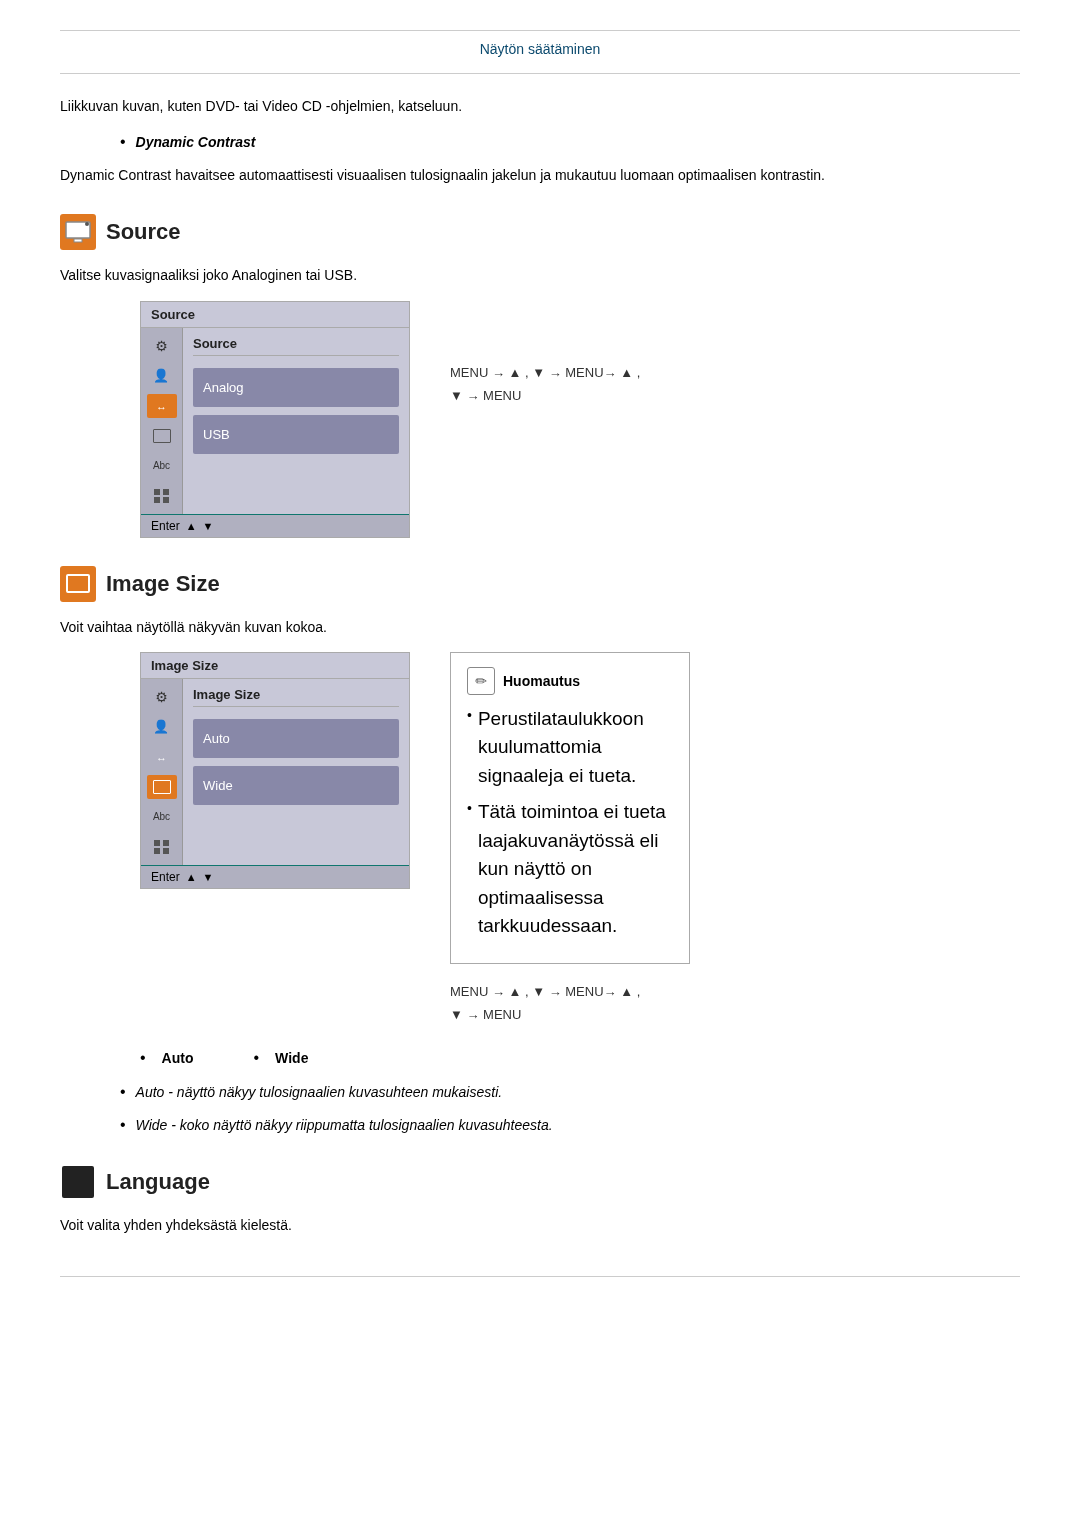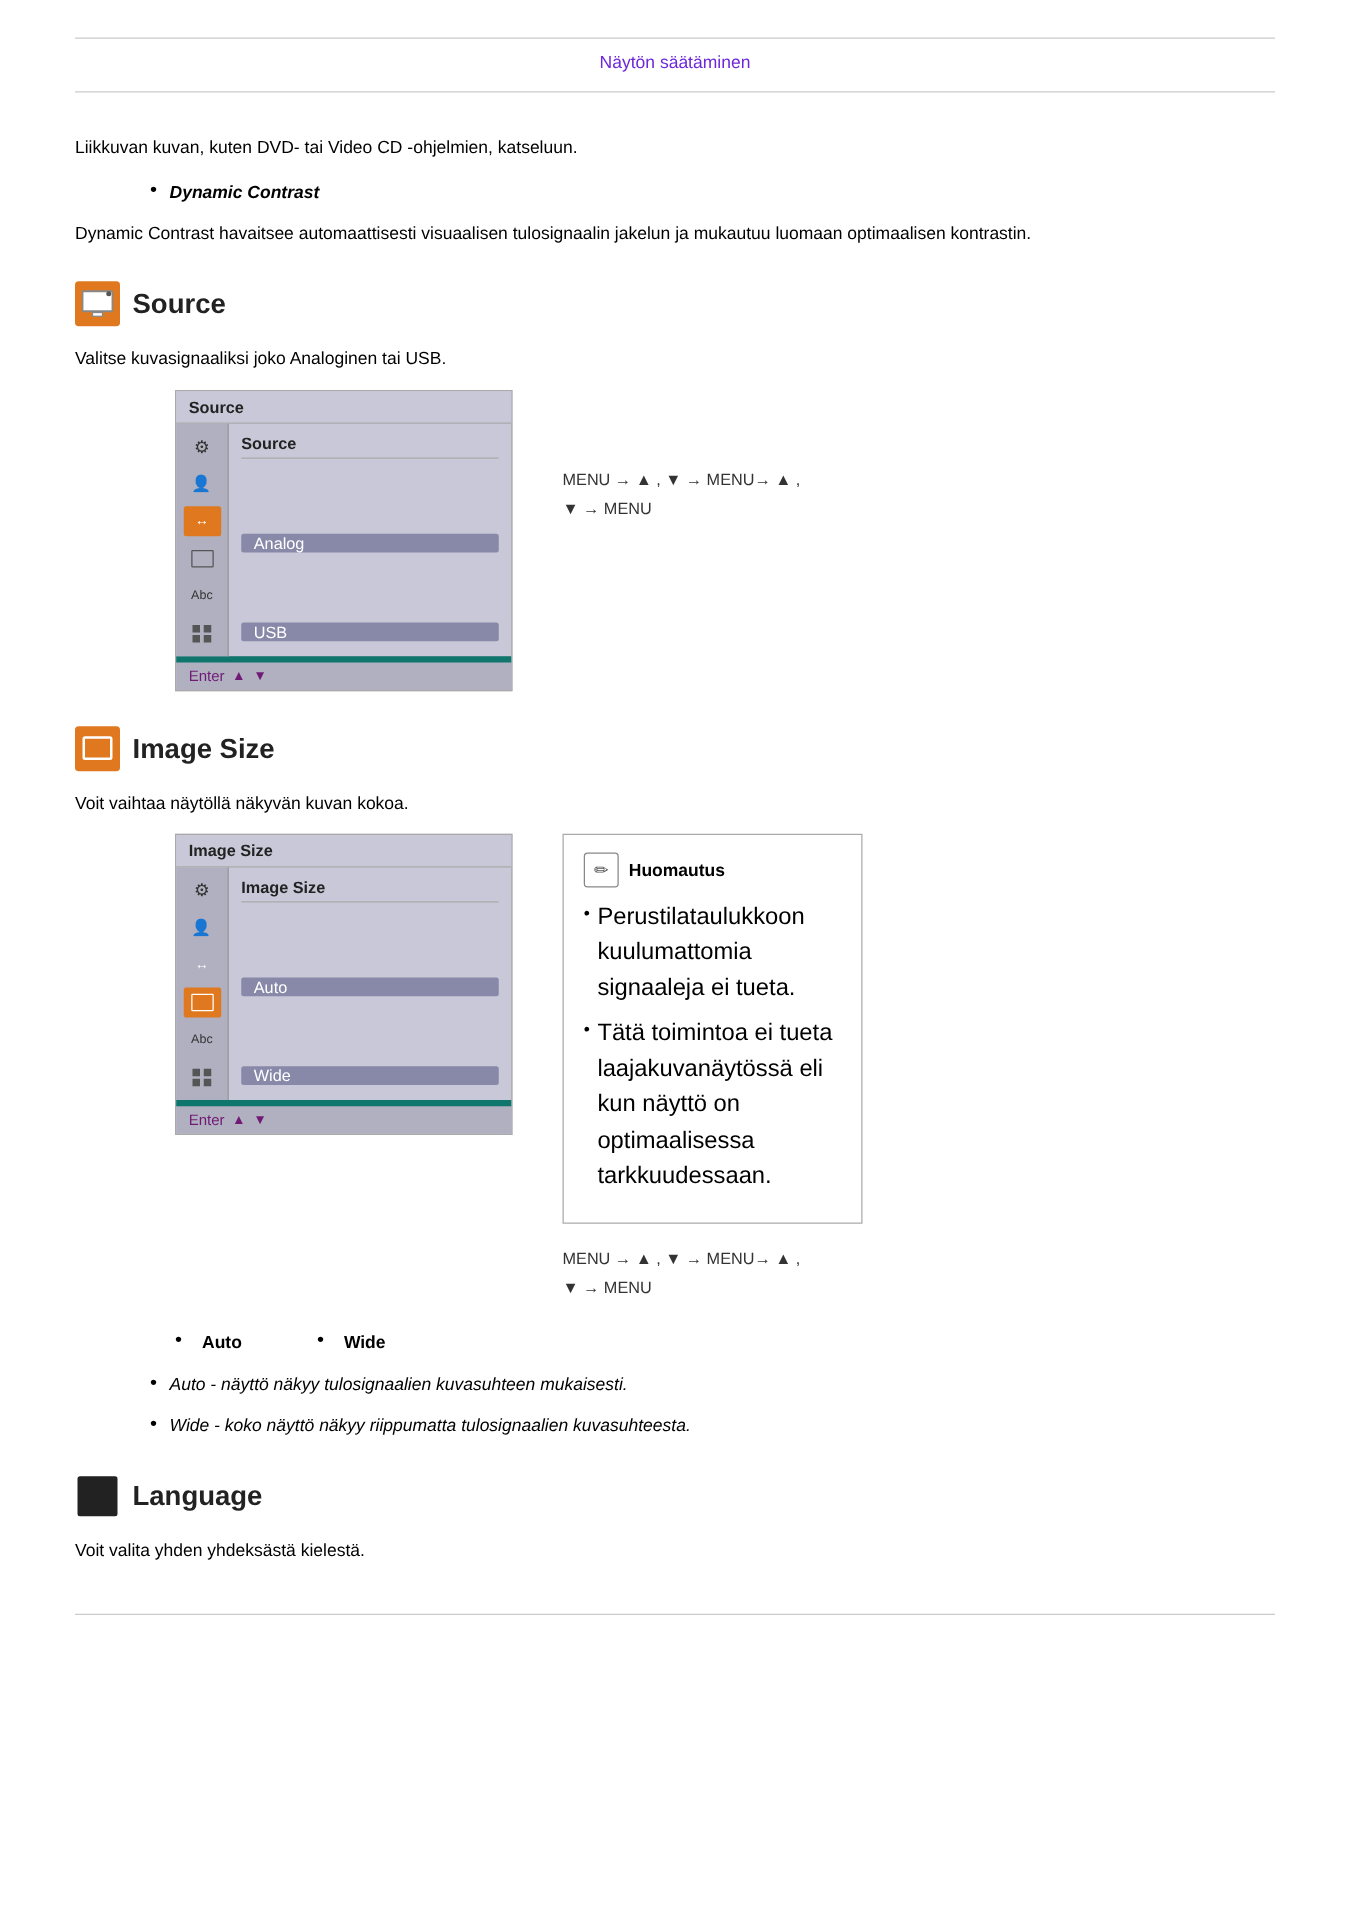--- a/index.html
+++ b/index.html
@@ -18,24 +18,24 @@
     }
 
     .top-border {
       border-top: 1px solid #ccc;
       margin-bottom: 0;
     }
 
     .page-title {
       text-align: center;
       font-size: 14px;
-      color: #6d28d9;
+      color: #0c4a6e;
       padding: 10px 0 16px 0;
       border-bottom: 1px solid #ccc;
-      margin-bottom: 32px;
+      margin-bottom: 21px;
     }
 
     .body-text {
       margin-bottom: 14px;
       line-height: 1.6;
       font-size: 14px;
     }
 
     .bullet-item {
       display: flex;
@@ -158,32 +158,31 @@
       font-weight: bold;
       color: #222;
       margin-bottom: 4px;
       padding-bottom: 4px;
       border-bottom: 1px solid #aaa;
     }
 
     .osd-option {
       background: #8888a8;
       color: #fff;
-      padding: 0 10px;
+      padding: 12px 10px;
       font-size: 13px;
       border-radius: 2px;
-      margin-top: 48px;
     }
 
     .osd-bottom-bar {
       background: #b0b0c0;
-      border-top: 5px solid #0f766e;
+      border-top: 1px solid #0f766e;
       padding: 4px 10px;
       font-size: 12px;
-      color: #701a75;
+      color: #000000;
       display: flex;
       align-items: center;
       gap: 6px;
     }
 
     .arrow-symbol {
       font-size: 11px;
     }
 
     

